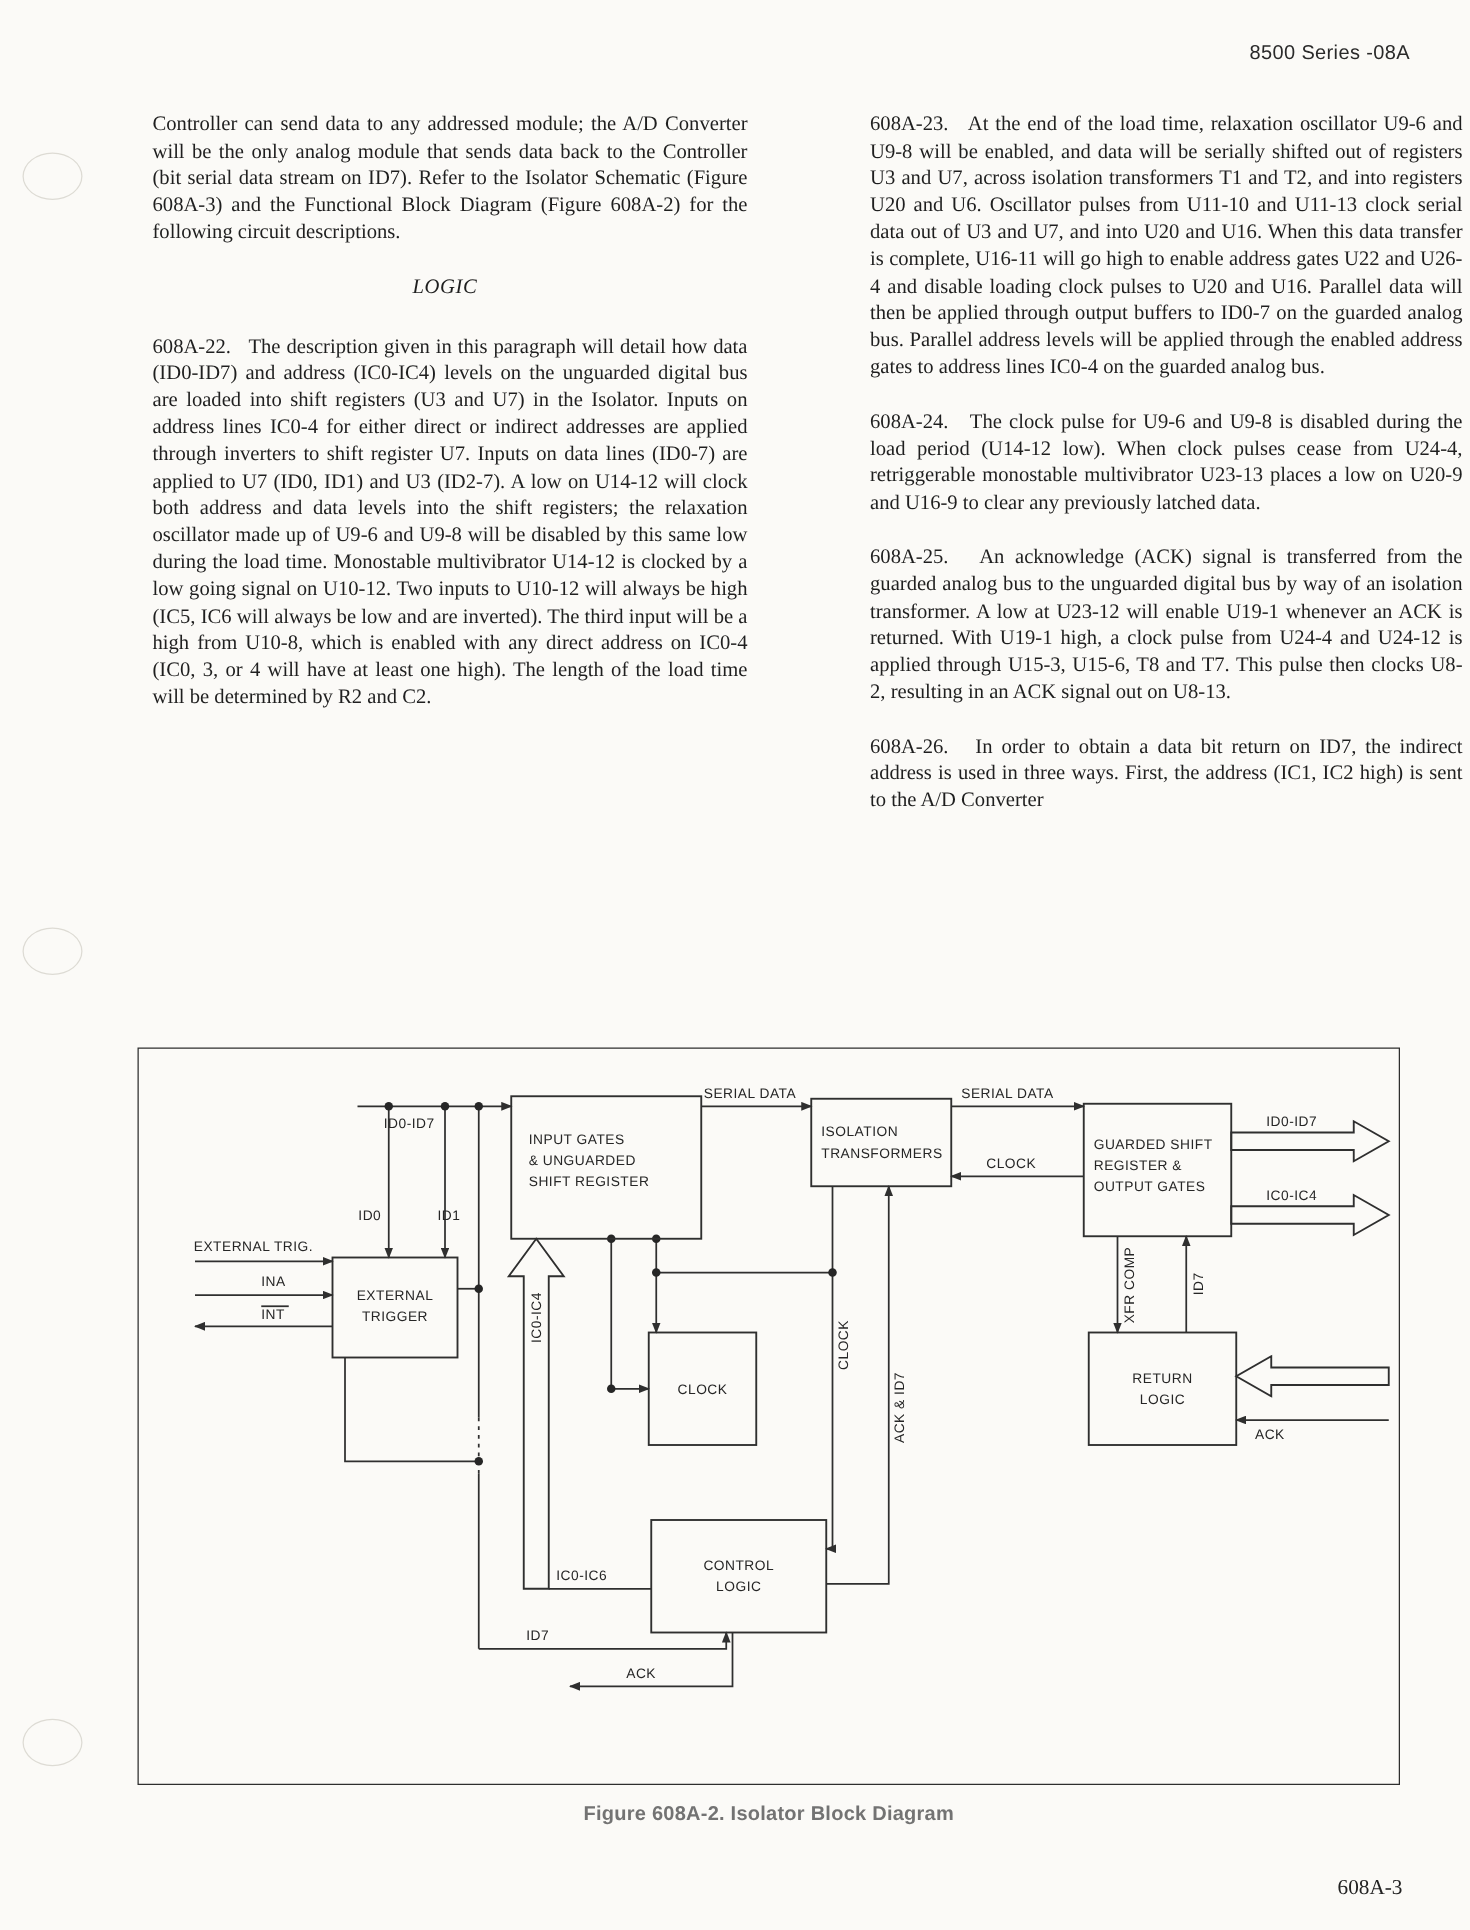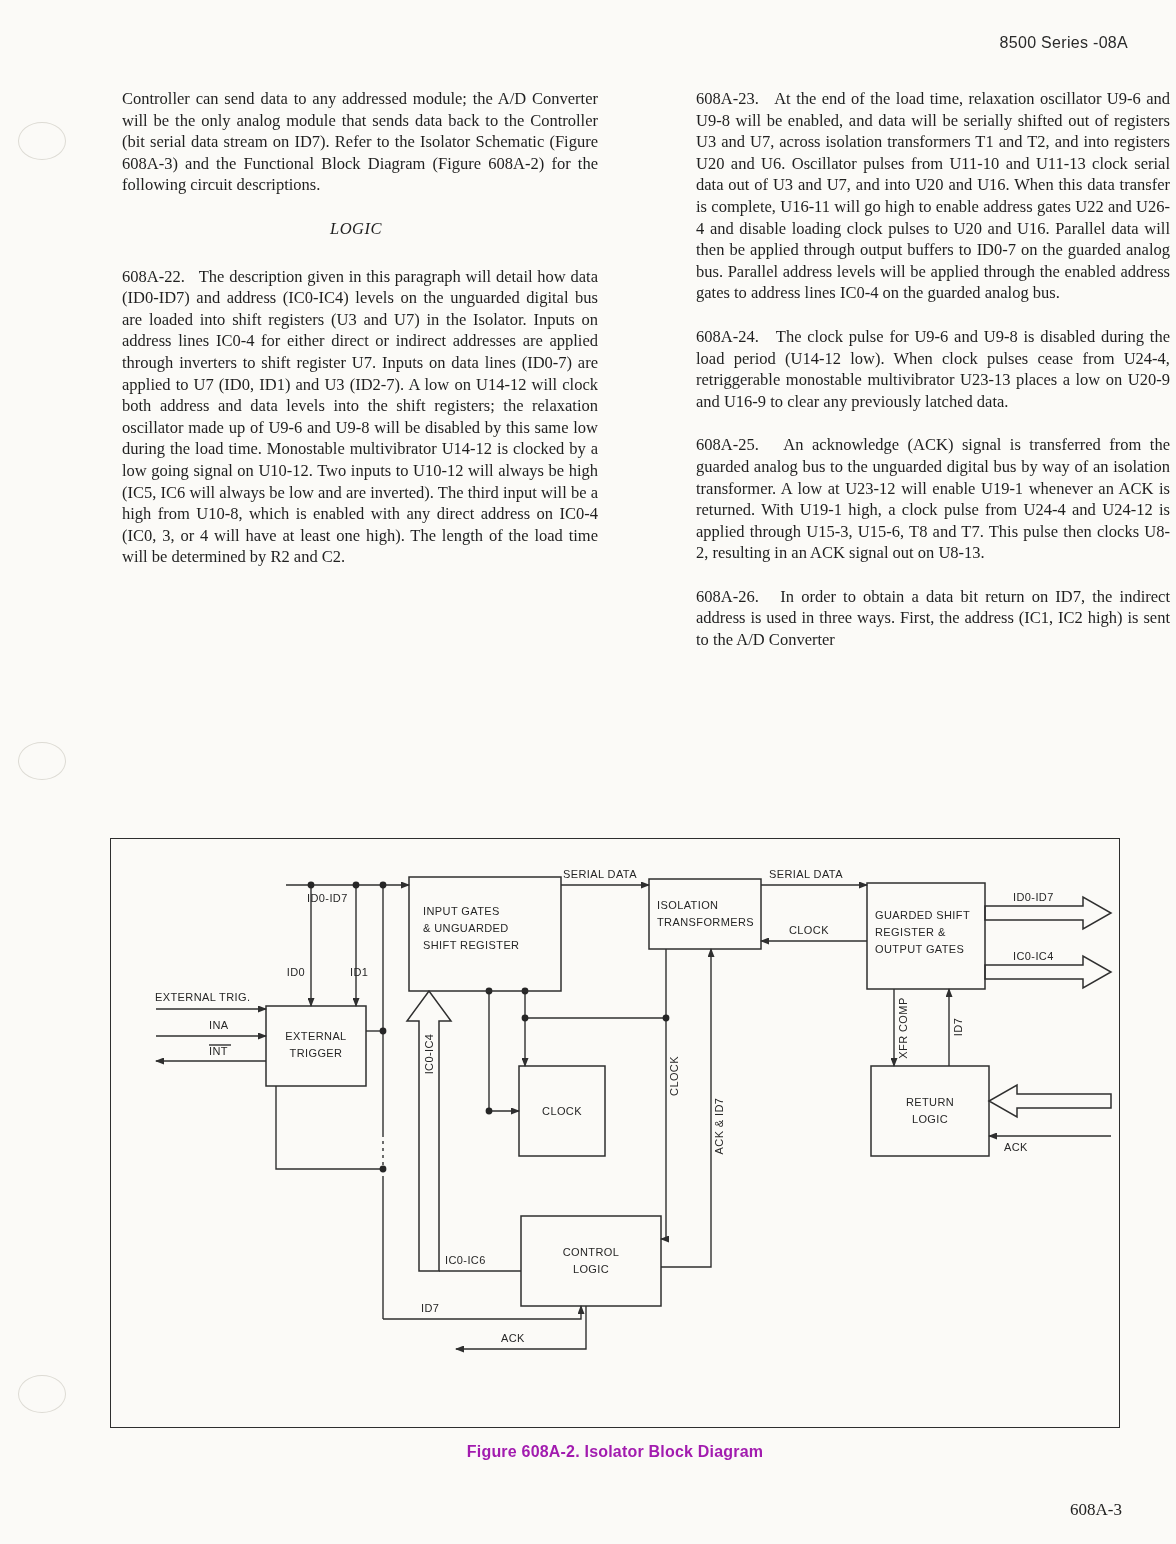--- a/index.html
+++ b/index.html
@@ -32,21 +32,21 @@
     font-style:italic;margin:0 58px 30px 52px !important;
     text-align:justify;
   }
   .figure-box{
     position:absolute;left:110px;top:838px;width:1010px;height:590px;
     border:1.5px solid #2e2e2e;background:#fbfaf7;box-sizing:border-box;
   }
   .figure-caption{
     position:absolute;top:1443px;left:110px;width:1010px;text-align:center;
     font-family:"Liberation Sans",sans-serif;font-weight:700;font-size:16px;
-    color:#a21caf;letter-spacing:.2px;
+    color:#737373;letter-spacing:.2px;
   }
   .page-number{
     position:absolute;top:1500px;right:54px;
     font-family:Liberation Serif, serif;font-size:17px;color:#222;
   }
   svg text{
     font-family:"Liberation Sans",sans-serif;
     font-size:11px;fill:#262626;letter-spacing:.4px;
   }
   svg .wire{stroke:#2f2f2f;stroke-width:1.4;fill:none;}

